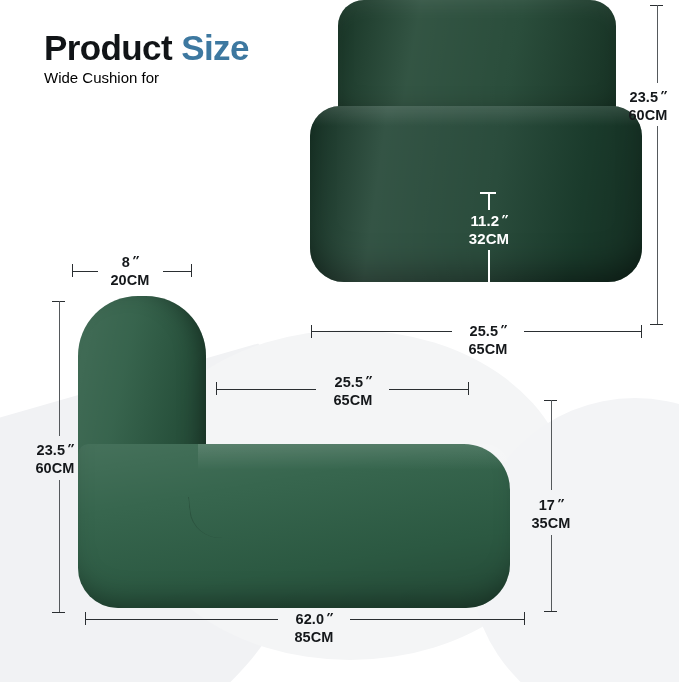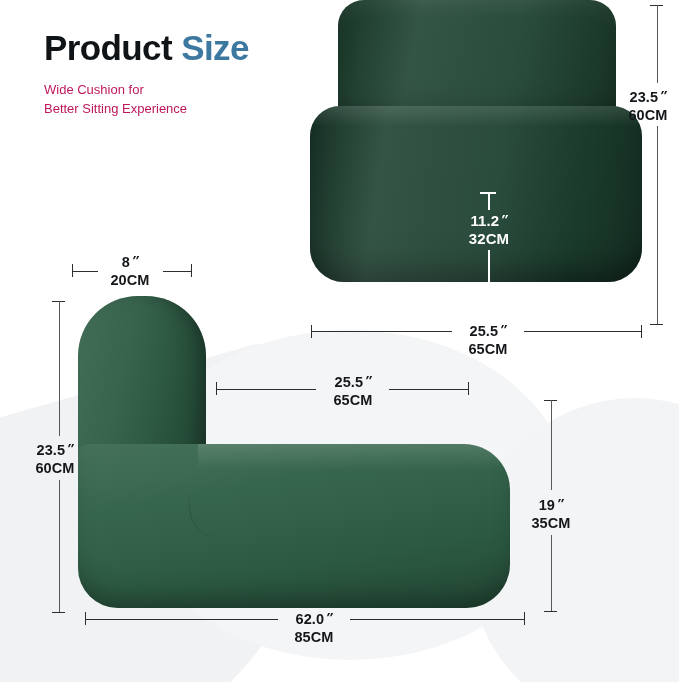--- a/index.html
+++ b/index.html
@@ -68,24 +68,23 @@
     font-size: 35px;
     font-weight: bold;
     letter-spacing: -0.6px;
     line-height: 1.12;
     color: #111417;
     margin: 0;
     white-space: nowrap;
   }
   #page-title .accent { color: #3d78a0; }
   #subtitle {
-    margin-top: 14px;
-    font-size: 13px;
+    font-size: 15px;
     line-height: 1.42;
-    color: #be185d;
+    color: #000000;
     font-weight: 400;
   }
   #subtitle div { white-space: nowrap; }
 
   
   .rib-v {
     background-image: repeating-linear-gradient(
       90deg,
       rgba(255,255,255,0.055) 0px,
       rgba(255,255,255,0.055) 1px,
@@ -293,21 +292,20 @@
 
   <div class="swoosh" id="swoosh-left"></div>
   <div id="swoosh-left-mask"></div>
   <div class="swoosh" id="swoosh-mid"></div>
   <div class="swoosh" id="swoosh-right"></div>
 
   <div id="header">
     <h1 id="page-title"><span>Product</span><span> </span><span class="accent">Size</span></h1>
     <div id="subtitle">
       <div>Wide Cushion for</div>
-      <div>Better Sitting Experience</div>
     </div>
   </div>
 
   <div id="sofa-front">
     <div id="sofa-front-back" class="rib-v">
       <div id="sofa-front-back-shade"></div>
     </div>
     <div id="sofa-front-seat" class="rib-v">
       <div id="sofa-front-seat-shade"></div>
       <div id="sofa-front-seat-top"></div>
@@ -375,21 +373,21 @@
   <div class="dim-label" style="left:320px; top:373px; width:66px;">
     <span>25.5</span><span class="prime">″</span><br>
     <span>65CM</span>
   </div>
   <div class="dim-line-h" style="left:389px; top:389px; width:80px;"></div>
   <div class="tick-v" style="left:468px; top:382px;"></div>
 
   <div class="tick-h" style="left:544px; top:400px;"></div>
   <div class="dim-line-v light" style="left:551px; top:400px; height:90px;"></div>
   <div class="dim-label" style="left:518px; top:496px; width:66px;">
-    <span>19</span><span class="prime">″</span><br>
+    <span>17</span><span class="prime">″</span><br>
     <span>35CM</span>
   </div>
   <div class="dim-line-v light" style="left:551px; top:535px; height:77px;"></div>
   <div class="tick-h" style="left:544px; top:611px;"></div>
 
   <div class="tick-v" style="left:85px; top:612px;"></div>
   <div class="dim-line-h" style="left:85px; top:619px; width:193px;"></div>
   <div class="dim-label" style="left:281px; top:610px; width:66px;">
     <span>62.0</span><span class="prime">″</span><br>
     <span>85CM</span>

